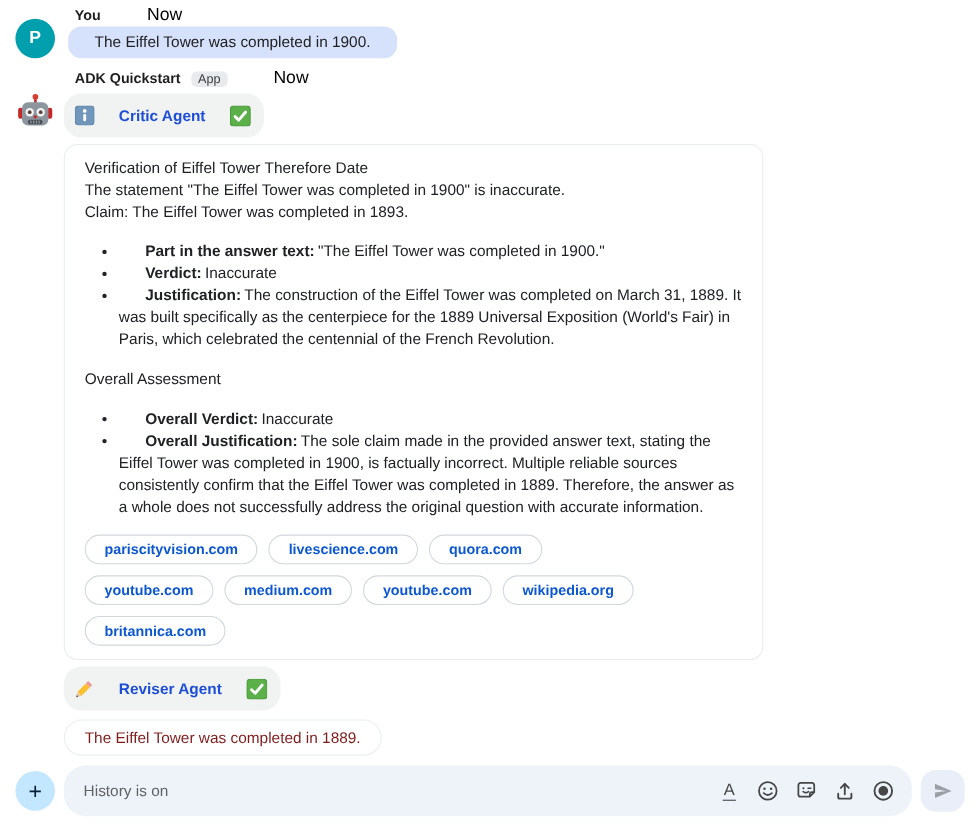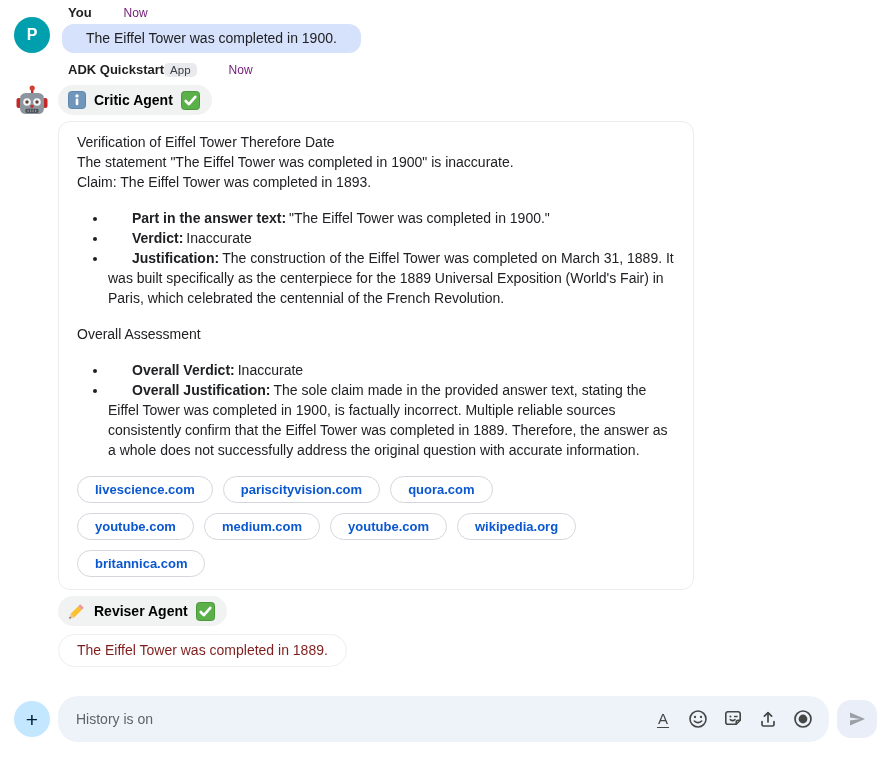--- a/index.html
+++ b/index.html
@@ -11,23 +11,23 @@
     overflow: hidden;
   }
   .screen { position: relative; width: 891px; height: 759px; background: #fff; }
   .thread { position: absolute; top: 0; left: 0; right: 0; padding-top: 5px; }
 
   
   .row { display: flex; align-items: flex-start; }
   .gutter { width: 58px; flex: none; padding-left: 14px; }
   .content { flex: 1; min-width: 0; }
 
-  .meta { display: flex; align-items: baseline; margin-left: 68px; height: 16px; }
+  .meta { display: flex; align-items: baseline; gap: 10px; margin-left: 68px; height: 16px; }
   .sender { font-size: 13px; font-weight: bold; color: #1f1f1f; }
-  .timestamp { font-size: 12px; color: #701a75; padding-left: 32px; }
+  .timestamp { font-size: 16px; color: #000000; padding-left: 32px; }
   .app-badge {
     font-size: 11.5px; color: #3c4043; background: #e8eaed;
     border-radius: 5px; padding: 1px 6px; font-weight: normal;
   }
 
   .avatar {
     width: 36px; height: 36px; border-radius: 50%;
     display: flex; align-items: center; justify-content: center;
     flex: none;
   }
@@ -35,23 +35,23 @@
   .avatar-robot { margin-top: -2px; }
 
   .bubble-user {
     display: inline-block; background: #d6e2fb; border-radius: 12px;
     height: 29px; line-height: 29px; padding: 0 24px; font-size: 14px;
     margin-left: 4px; margin-top: 3px;
   }
   .meta-adk { margin-top: 9px; margin-bottom: 7px; }
 
   .agent-pill {
-    display: inline-flex; align-items: center; gap: 8px;
-    background: #f1f2f2; border-radius: 16px; height: 30px; padding: 0 12px 0 10px;
-    font-size: 14px; font-weight: bold; color: #000000;
+    display: inline-flex; align-items: center; gap: 22px;
+    background: #f1f2f2; border-radius: 16px; height: 40px; padding: 0 12px 0 10px;
+    font-size: 14px; font-weight: bold; color: #1d4ed8;
   }
 
   .card {
     width: 636px; background: #fff; border: 1.5px solid #ebedef;
     border-radius: 12px; margin-top: 6px; padding: 10px 18px 12px 18px;
     font-size: 14px; line-height: 20px; color: #202124;
   }
   .card p { margin: 0; }
   .card ul { margin: 16px 0; padding-left: 31px; }
   .card li { line-height: 20px; }
@@ -179,22 +179,22 @@
 
           <p>Overall Assessment</p>
 
           <ul>
             <li><span class="lbl">Overall Verdict:</span><span>Inaccurate</span></li>
             <li><span class="lbl">Overall Justification:</span><span>The sole claim made in the provided answer text, stating the Eiffel Tower was completed in 1900, is factually incorrect. Multiple reliable sources consistently confirm that the Eiffel Tower was completed in 1889. Therefore, the answer as a whole does not successfully address the original question with accurate information.</span></li>
           </ul>
 
           <div>
             <div class="chip-row">
+              <span class="chip">pariscityvision.com</span>
               <span class="chip">livescience.com</span>
-              <span class="chip">pariscityvision.com</span>
               <span class="chip">quora.com</span>
             </div>
             <div class="chip-row">
               <span class="chip">youtube.com</span>
               <span class="chip">medium.com</span>
               <span class="chip">youtube.com</span>
               <span class="chip">wikipedia.org</span>
             </div>
             <div class="chip-row">
               <span class="chip">britannica.com</span>

